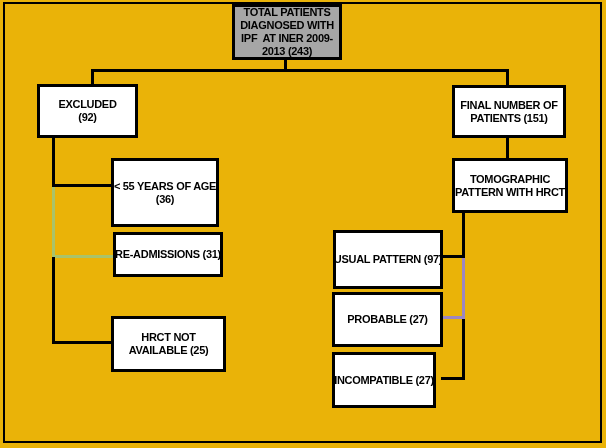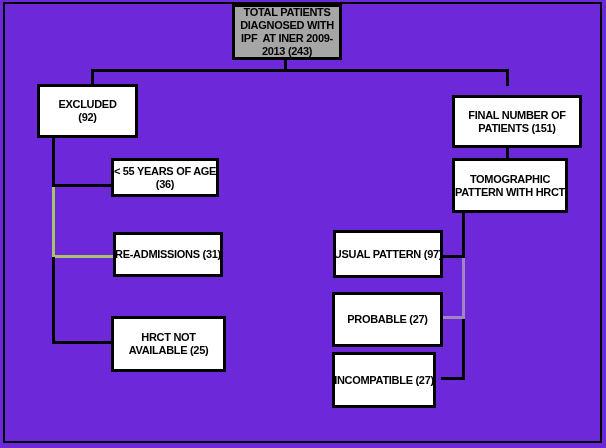--- a/index.html
+++ b/index.html
@@ -1,19 +1,19 @@
 <!DOCTYPE html>
 <html style="--line-black: #000000; --line-green: #a9c36a; --line-purple: #9d86c2; --box-border: #000000; --box-fill: #ffffff; --top-box-fill: #a6a6a6; --text: #000000;"><head>
 <meta charset="utf-8">
 <style>
   html,body{margin:0;padding:0;background:#fff;}
   .canvas{
     position:relative;
     width:606px;height:448px;
-    background:#6d28d9;
+    background:#eab308;
     font-family:"Liberation Sans",sans-serif;
     overflow:hidden;
   }
   .frame{
     position:absolute;left:3px;top:2px;width:599px;height:441px;
     border:2px solid var(--line-black,#000);
     box-sizing:border-box;
   }
   .box{
     position:absolute;
@@ -62,40 +62,40 @@
     <div class="ln">DIAGNOSED WITH</div>
     <div class="ln">IPF  AT INER 2009-</div>
     <div class="ln">2013 (243)</div>
   </div>
 
   <div class="box" style="left:37px;top:84px;width:101px;height:54px">
     <div class="ln">EXCLUDED</div>
     <div class="ln">(92)</div>
   </div>
 
-  <div class="box" style="left:452px;top:95px;width:130px;height:53px">
+  <div class="box" style="left:452px;top:85px;width:114px;height:53px">
     <div class="ln">FINAL NUMBER OF</div>
     <div class="ln">PATIENTS (151)</div>
   </div>
 
-  <div class="box" style="left:111px;top:158px;width:108px;height:39px">
+  <div class="box" style="left:111px;top:158px;width:108px;height:69px">
     <div class="ln">&lt; 55 YEARS OF AGE</div>
     <div class="ln">(36)</div>
   </div>
 
   <div class="box" style="left:452px;top:158px;width:116px;height:55px">
     <div class="ln">TOMOGRAPHIC</div>
     <div class="ln">PATTERN WITH HRCT</div>
   </div>
 
   <div class="box" style="left:113px;top:232px;width:110px;height:45px">
     <div class="ln">RE-ADMISSIONS (31)</div>
   </div>
 
-  <div class="box" style="left:333px;top:230px;width:110px;height:48px">
+  <div class="box" style="left:333px;top:230px;width:110px;height:59px">
     <div class="ln">USUAL PATTERN (97)</div>
   </div>
 
   <div class="box" style="left:332px;top:292px;width:111px;height:55px">
     <div class="ln">PROBABLE (27)</div>
   </div>
 
   <div class="box" style="left:111px;top:316px;width:115px;height:56px">
     <div class="ln">HRCT NOT</div>
     <div class="ln">AVAILABLE (25)</div>

